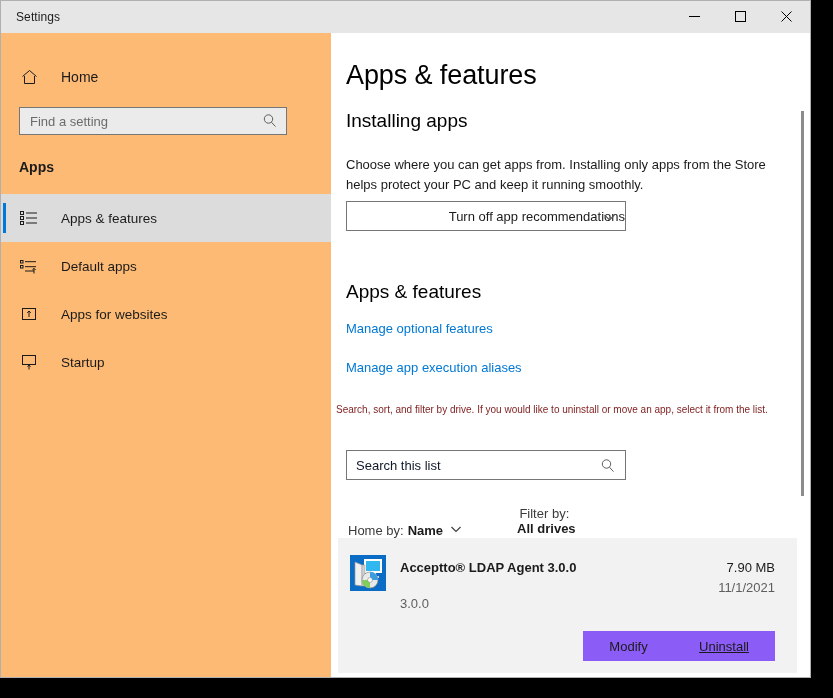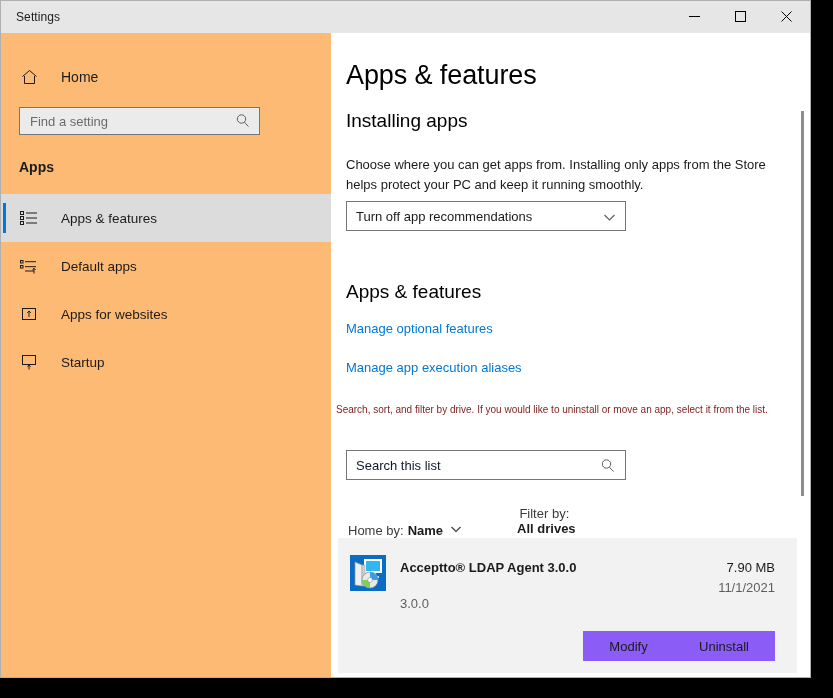--- a/index.html
+++ b/index.html
@@ -87,21 +87,21 @@
   #home-label {
     margin-left: 22px;
     font-size: 14px;
     color: #1b1b1b;
   }
 
   #find-setting {
     position: absolute;
     left: 18px;
     top: 74px;
-    width: 241px;
+    width: 268px;
     height: 28px;
     background: #ebebeb;
     border: 1px solid #767676;
     box-sizing: border-box;
     display: flex;
     align-items: center;
     cursor: text;
   }
   #find-setting-text {
     margin-left: 10px;
@@ -209,20 +209,21 @@
     left: 15px;
     top: 168px;
     width: 280px;
     height: 30px;
     border: 1px solid #767676;
     background: #ffffff;
     box-sizing: border-box;
     display: flex;
     align-items: center;
     cursor: default;
+    justify-content: flex-end;
   }
   #app-reco-value {
     margin-left: 9px;
     font-size: 13px;
     color: #1b1b1b;
   }
   #app-reco-chevron {
     position: absolute;
     right: 9px;
     top: 8px;
@@ -355,21 +356,21 @@
     height: 30px;
     background: #8b5cf6;
     border: none;
     font-family: "Liberation Sans", sans-serif;
     font-size: 13px;
     color: #1b1b1b;
     cursor: default;
     padding: 0;
   }
   #btn-modify   { right: 123px; width: 91px; }
-  #btn-uninstall{ right: 22px;  width: 102px; }
+  #btn-uninstall{ right: 22px;  width: 102px; text-decoration: underline; }
 
   
   #scrollbar-track {
     position: absolute;
     right: 0;
     top: 0;
     width: 16px;
     height: 100%;
     background: transparent;
   }

